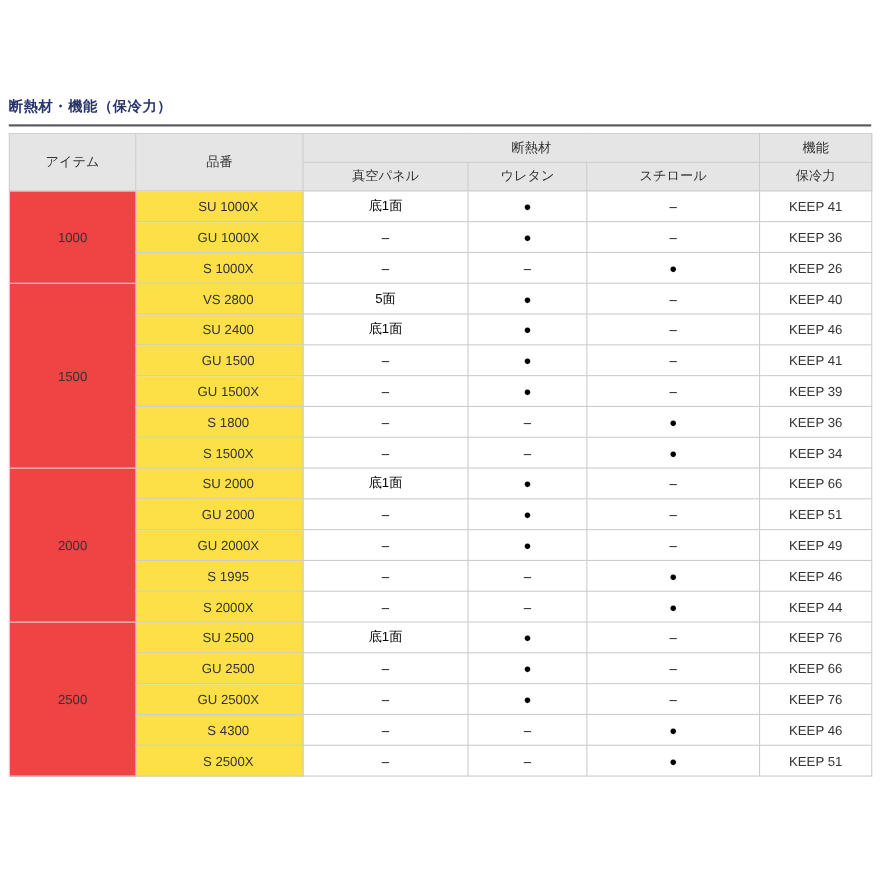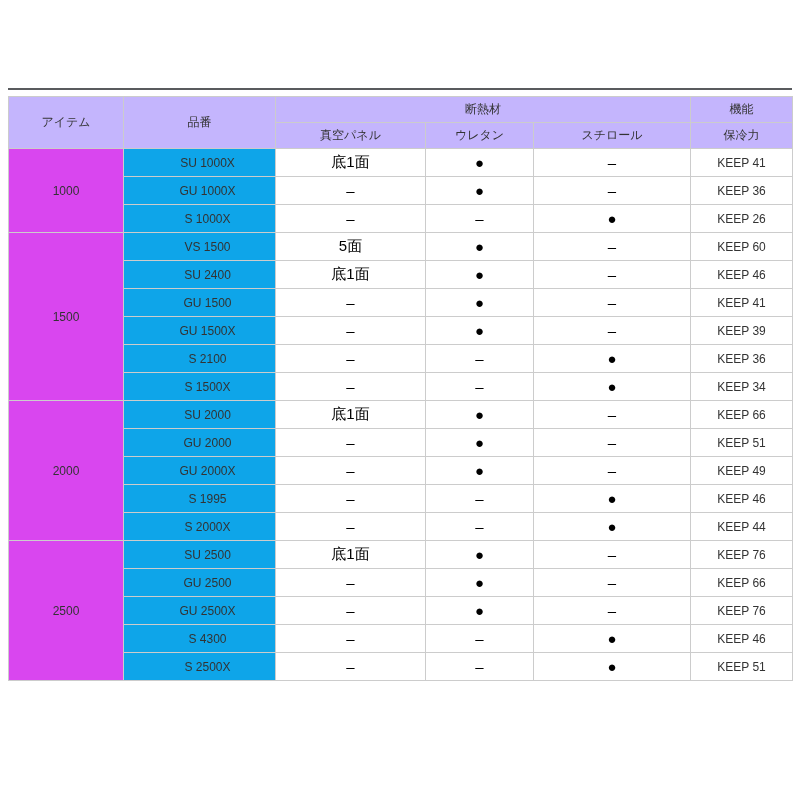--- a/index.html
+++ b/index.html
@@ -29,31 +29,32 @@
     width: 784px;
     font-size: 12px;
     color: #333333;
   }
   table.spec th, table.spec td {
     border: 1px solid #cccccc;
     text-align: center;
     vertical-align: middle;
     font-weight: normal;
   }
-  table.spec thead th { background: #c4b5fd; height: 26px; }
-  td.item-cell  { background: #d946ef; }
-  td.part-cell  { background: #0ea5e9; text-align: left; padding-left: 16px; }
+  table.spec thead th { background: #e5e5e5; height: 26px; }
+  td.item-cell  { background: #ef4444; }
+  td.part-cell  { background: #fde047; text-align: left; padding-left: 16px; }
   tbody tr { height: 28px; }
-  td.dot-cell { font-size: 15px; color: #000; }
+  td.dot-cell { font-size: 12px; color: #000; }
   td.keep-cell { color: #333; }
 </style>
 </head>
 <body>
 
 <div class="page">
+  <div class="section-title">断熱材・機能（保冷力）</div>
   <div class="title-rule"></div>
 
   <table class="spec">
     <colgroup>
       <col style="width:115px">
         <col style="width:152px">
         <col style="width:150px">
       <col style="width:108px">
         <col style="width:157px">
         <col style="width:102px">
@@ -92,25 +93,25 @@
       <tr>
         <td class="part-cell">S 1000X</td>
         <td class="dot-cell">–</td>
         <td class="dot-cell">–</td>
         <td class="dot-cell">●</td>
         <td class="keep-cell">KEEP 26</td>
       </tr>
 
       <tr>
         <td class="item-cell" rowspan="6">1500</td>
-        <td class="part-cell">VS 1500</td>
+        <td class="part-cell">VS 2800</td>
         <td class="dot-cell">5面</td>
         <td class="dot-cell">●</td>
         <td class="dot-cell">–</td>
-        <td class="keep-cell">KEEP 60</td>
+        <td class="keep-cell">KEEP 40</td>
       </tr>
       <tr>
         <td class="part-cell">SU 2400</td>
         <td class="dot-cell">底1面</td>
         <td class="dot-cell">●</td>
         <td class="dot-cell">–</td>
         <td class="keep-cell">KEEP 46</td>
       </tr>
       <tr>
         <td class="part-cell">GU 1500</td>
@@ -120,21 +121,21 @@
         <td class="keep-cell">KEEP 41</td>
       </tr>
       <tr>
         <td class="part-cell">GU 1500X</td>
         <td class="dot-cell">–</td>
         <td class="dot-cell">●</td>
         <td class="dot-cell">–</td>
         <td class="keep-cell">KEEP 39</td>
       </tr>
       <tr>
-        <td class="part-cell">S 2100</td>
+        <td class="part-cell">S 1800</td>
         <td class="dot-cell">–</td>
         <td class="dot-cell">–</td>
         <td class="dot-cell">●</td>
         <td class="keep-cell">KEEP 36</td>
       </tr>
       <tr>
         <td class="part-cell">S 1500X</td>
         <td class="dot-cell">–</td>
         <td class="dot-cell">–</td>
         <td class="dot-cell">●</td>

